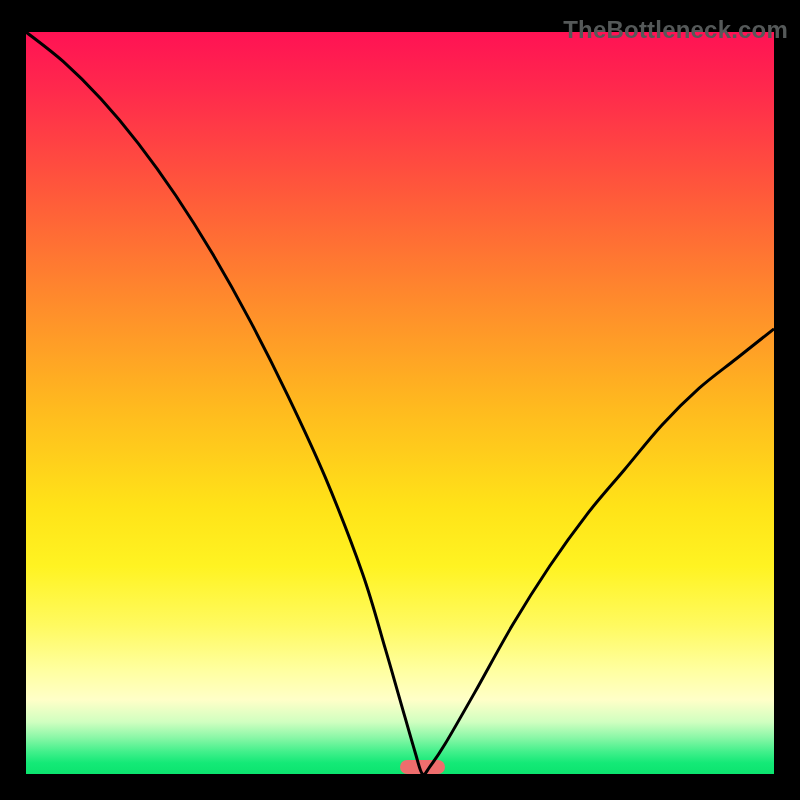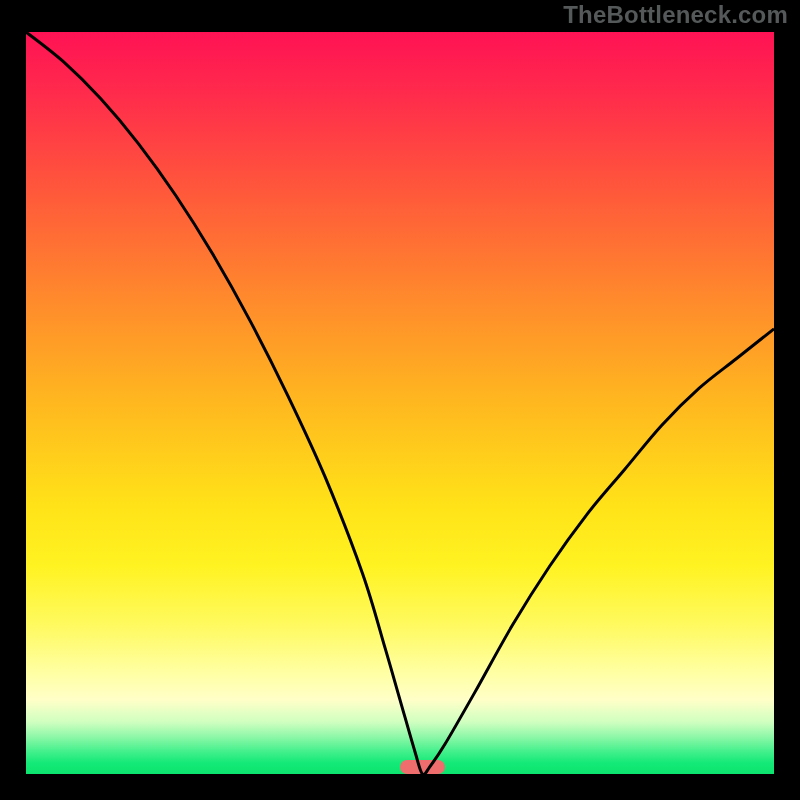--- a/index.html
+++ b/index.html
@@ -10,21 +10,21 @@
     overflow: hidden;
   }
   .frame {
     width: 800px;
     height: 800px;
     background: #000;
     position: relative;
   }
   .watermark {
     position: absolute;
-    top: 1px;
+    top: 16px;
     right: 12px;
     font-family: Arial, Helvetica, sans-serif;
     font-size: 24px;
     font-weight: bold;
     color: #555959;
     letter-spacing: 0.2px;
     z-index: 30;
     margin-left: 48px;
   }
   .plot {

